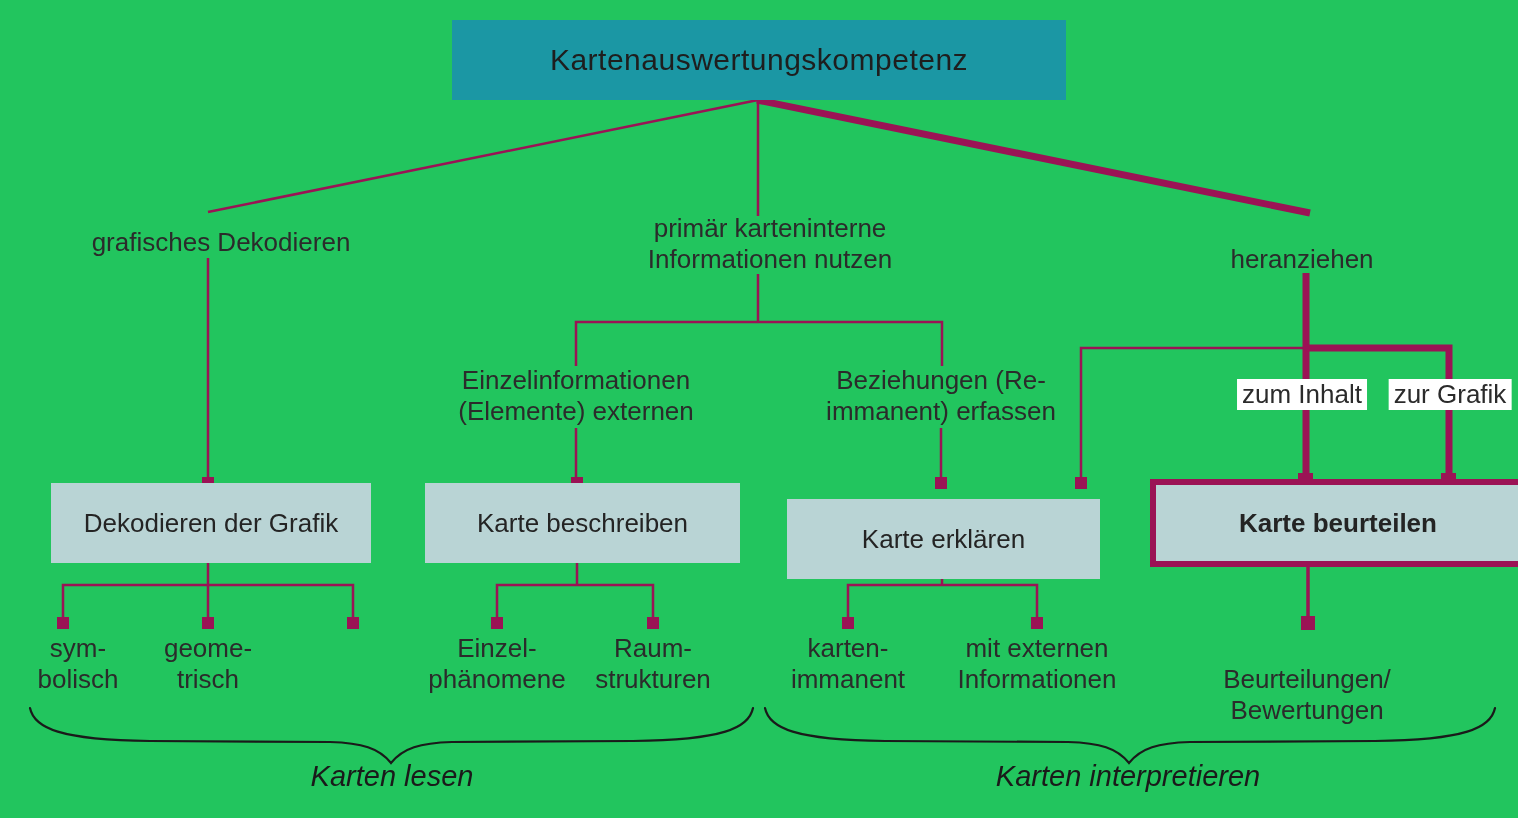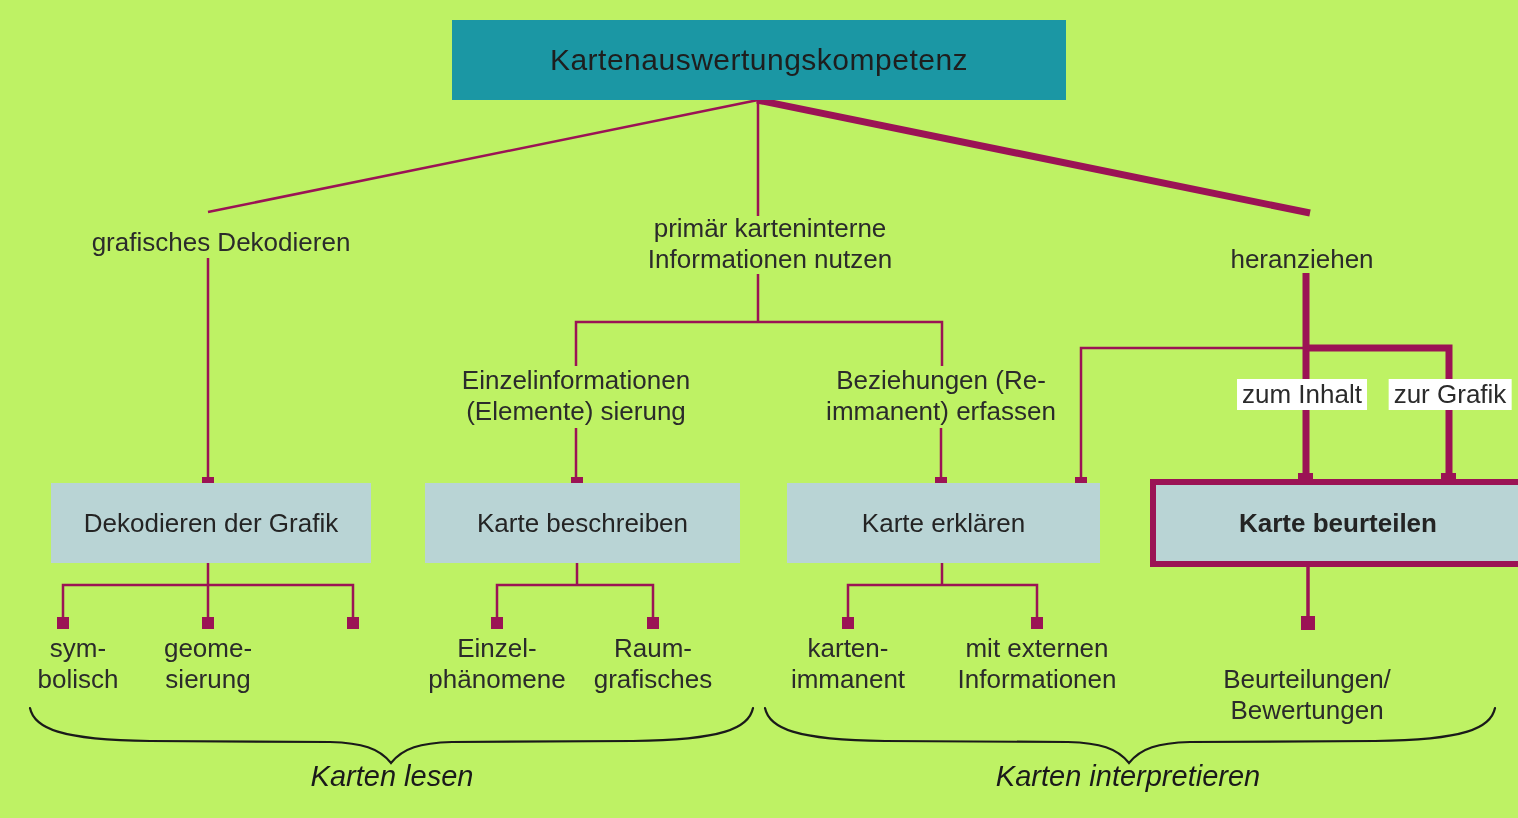--- a/index.html
+++ b/index.html
@@ -1,19 +1,19 @@
 <!DOCTYPE html>
 <html><head>
 <meta charset="utf-8">
 <style>
   html,body{margin:0;padding:0;background:#ffffff;}
   #canvas{
     position:relative;
     width:1518px;height:818px;
-    background:#bef264;
+    background:#22c55e;
     font-family:"Liberation Sans","DejaVu Sans",sans-serif;
     color:#2b2b2b;
     overflow:hidden;
   }
   svg.lines{position:absolute;left:0;top:0;width:1518px;height:818px;pointer-events:none;}
 
   
   .title-box{
     position:absolute;left:452px;top:20px;width:614px;height:80px;
     background:#1b97a4;display:flex;align-items:center;justify-content:center;
@@ -38,21 +38,21 @@
   .lbl-zurgrafik{left:1450px;top:379px;background:#fff;padding:0 5px;z-index:5;}
 
   
   .cbox{
     position:absolute;height:80px;background:#b9d4d5;
     display:flex;align-items:center;justify-content:center;
     font-size:26px;color:#242424;
   }
   .box-dekodieren{left:51px;top:483px;width:320px;}
   .box-beschreiben{left:425px;top:483px;width:315px;align-items:center;}
-  .box-erklaeren{left:787px;top:483px;width:313px;}
+  .box-erklaeren{left:787px;top:499px;width:313px;}
   .box-beurteilen{
     left:1150px;top:479px;width:376px;height:88px;
     border:6px solid #9b1355;box-sizing:border-box;
     font-weight:bold;
   }
 
   
   .leaf-symbolisch{left:78px;top:633px;}
   .leaf-geometrisch{left:208px;top:633px;}
   .leaf-generalisierung{left:340px;top:633px;}
@@ -136,21 +136,21 @@
     <span>primär karteninterne</span><br>
     <span>Informationen nutzen</span>
   </div>
   <div class="lbl lbl-externe">
     <br>
     <span>heranziehen</span>
   </div>
 
   <div class="lbl lbl-einzelinfo">
     <span>Einzelinformationen</span><br>
-    <span>(Elemente) sierung</span>
+    <span>(Elemente) externen</span>
   </div>
   <div class="lbl lbl-beziehungen">
     <span>Beziehungen (Re-</span><br>
     <span>immanent) erfassen</span>
   </div>
   <div class="lbl lbl-zuminhalt">
     <span>zum Inhalt</span>
   </div>
   <div class="lbl lbl-zurgrafik">
     <span>zur Grafik</span>
@@ -168,29 +168,29 @@
   <div class="cbox box-beurteilen">
     <span>Karte beurteilen</span>
   </div>
 
   <div class="lbl leaf-symbolisch">
     <span>sym-</span><br>
     <span>bolisch</span>
   </div>
   <div class="lbl leaf-geometrisch">
     <span>geome-</span><br>
-    <span>sierung</span>
+    <span>trisch</span>
   </div>
   <div class="lbl leaf-einzelphaenomene">
     <span>Einzel-</span><br>
     <span>phänomene</span>
   </div>
   <div class="lbl leaf-raumstrukturen">
     <span>Raum-</span><br>
-    <span>grafisches</span>
+    <span>strukturen</span>
   </div>
   <div class="lbl leaf-kartenimmanent">
     <span>karten-</span><br>
     <span>immanent</span>
   </div>
   <div class="lbl leaf-mitexternen">
     <span>mit externen</span><br>
     <span>Informationen</span>
   </div>
   <div class="lbl leaf-sachimmanente">

